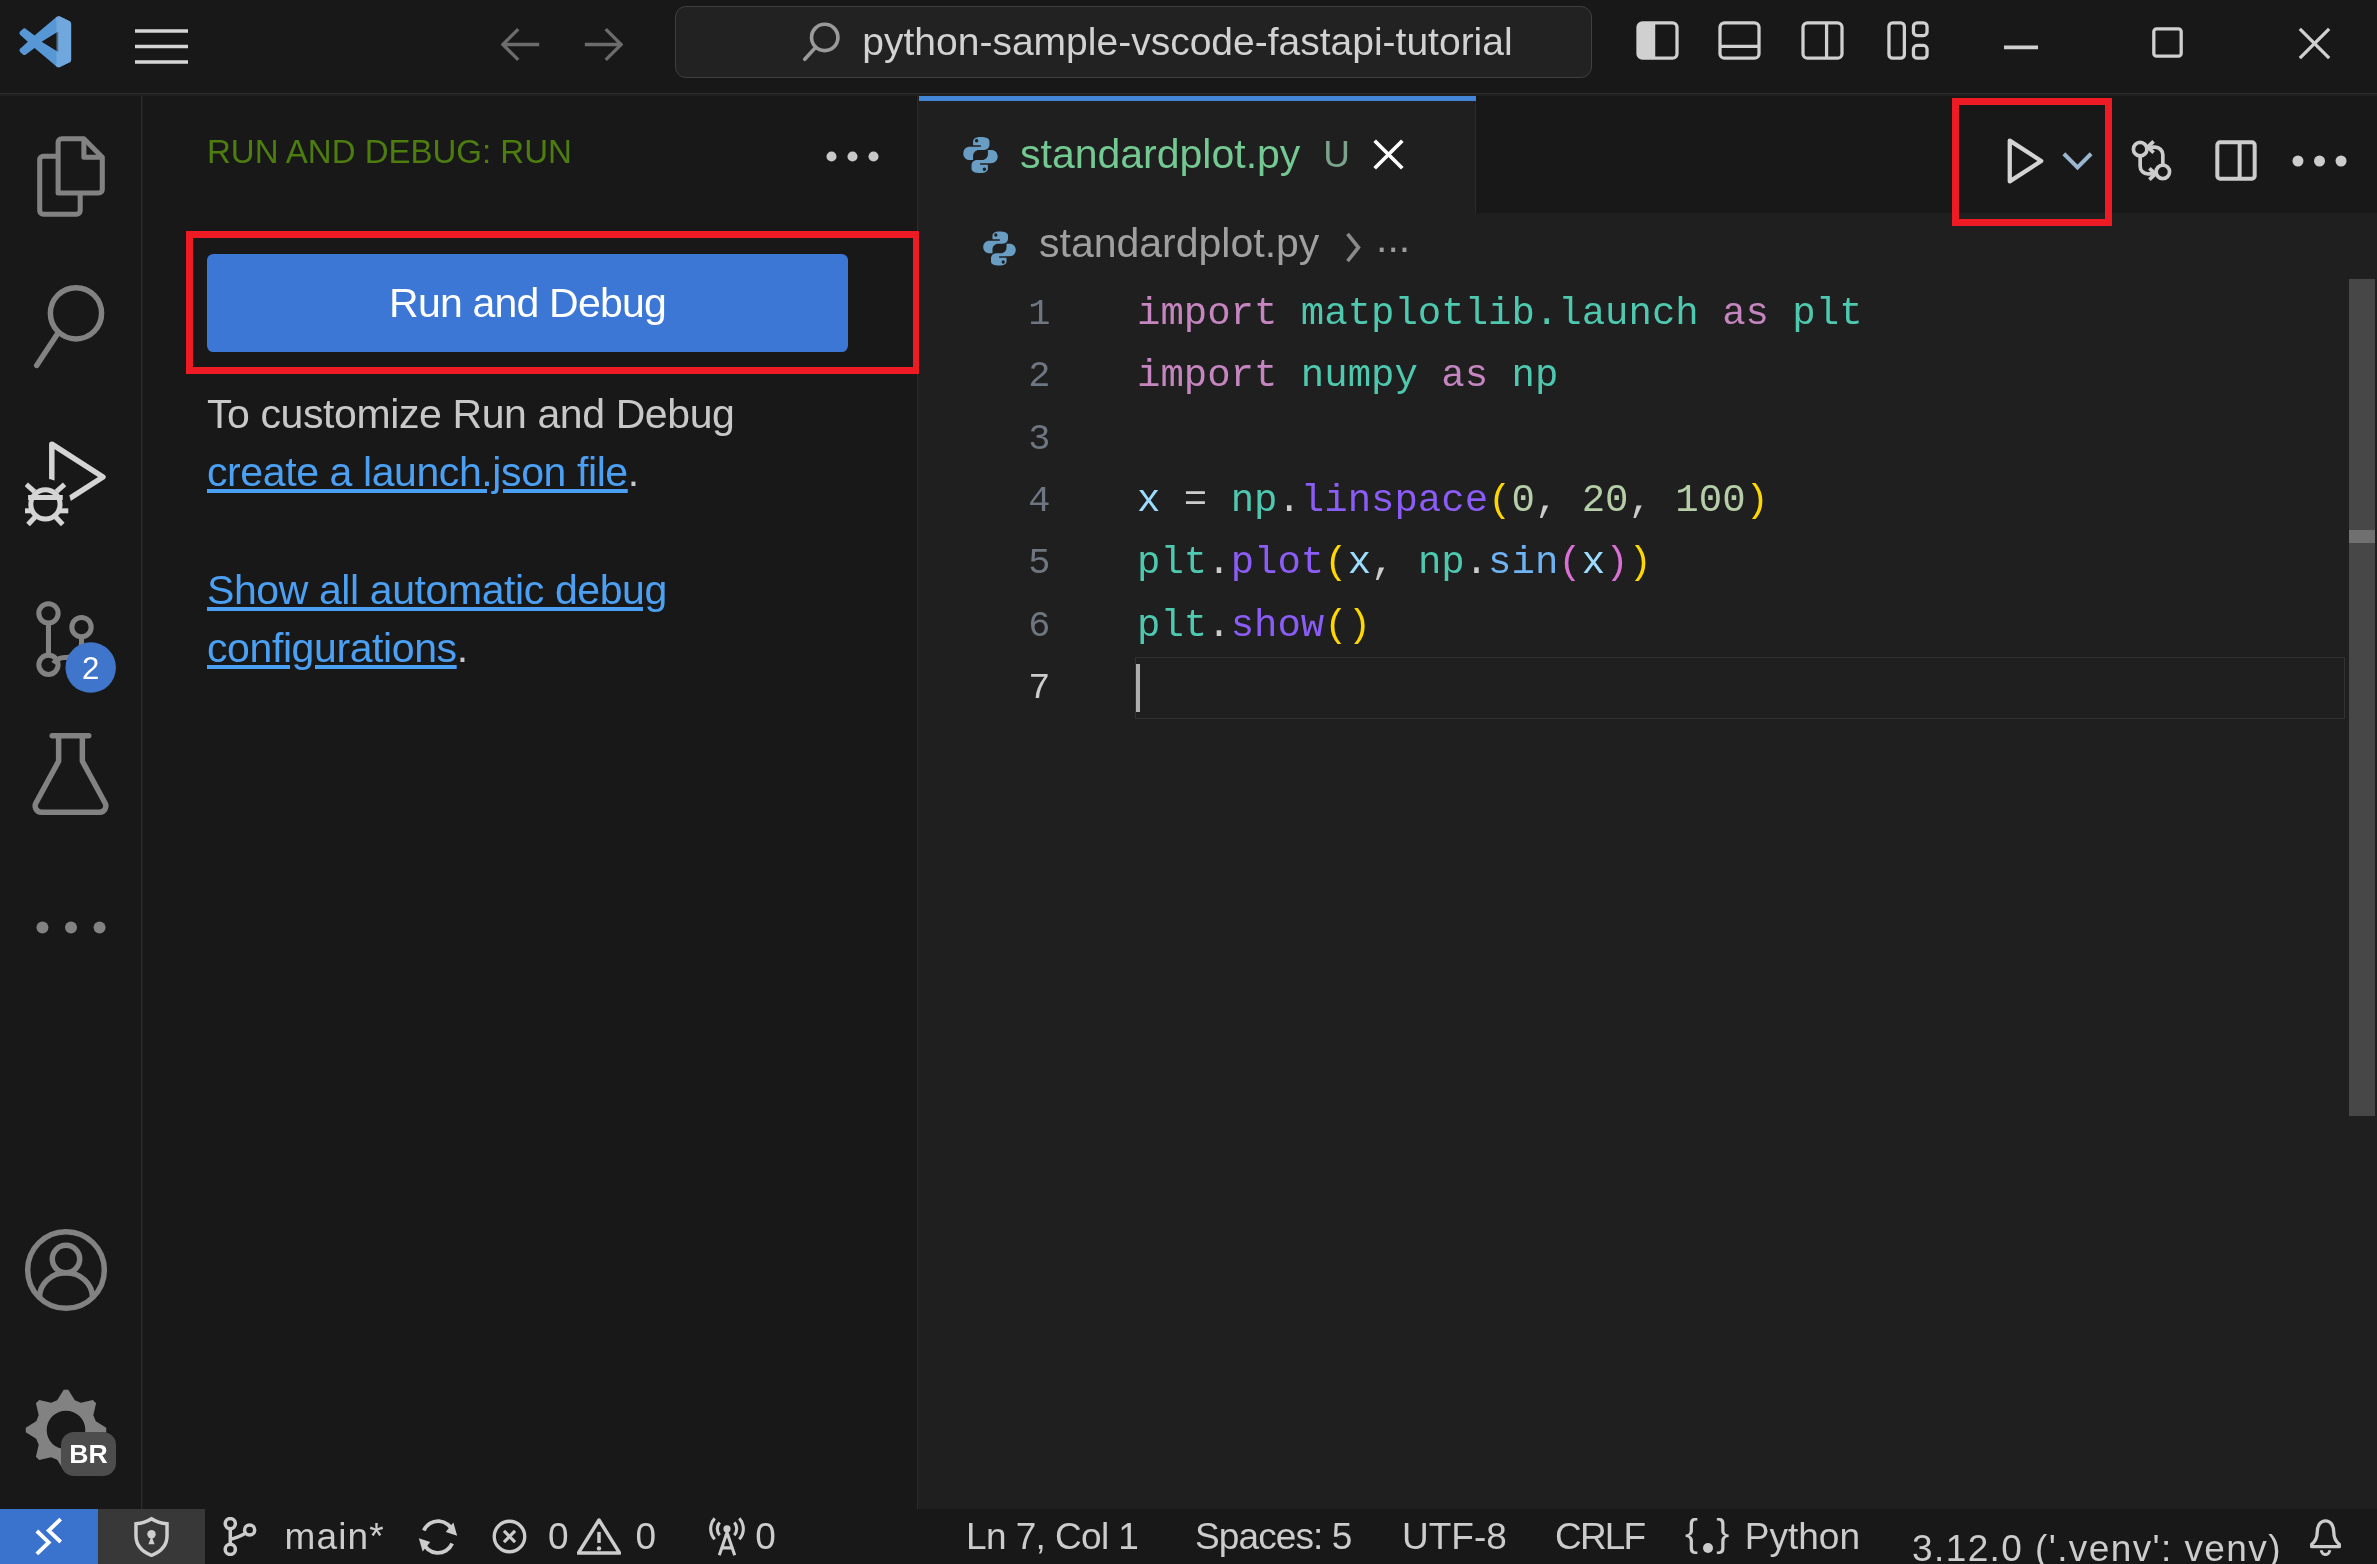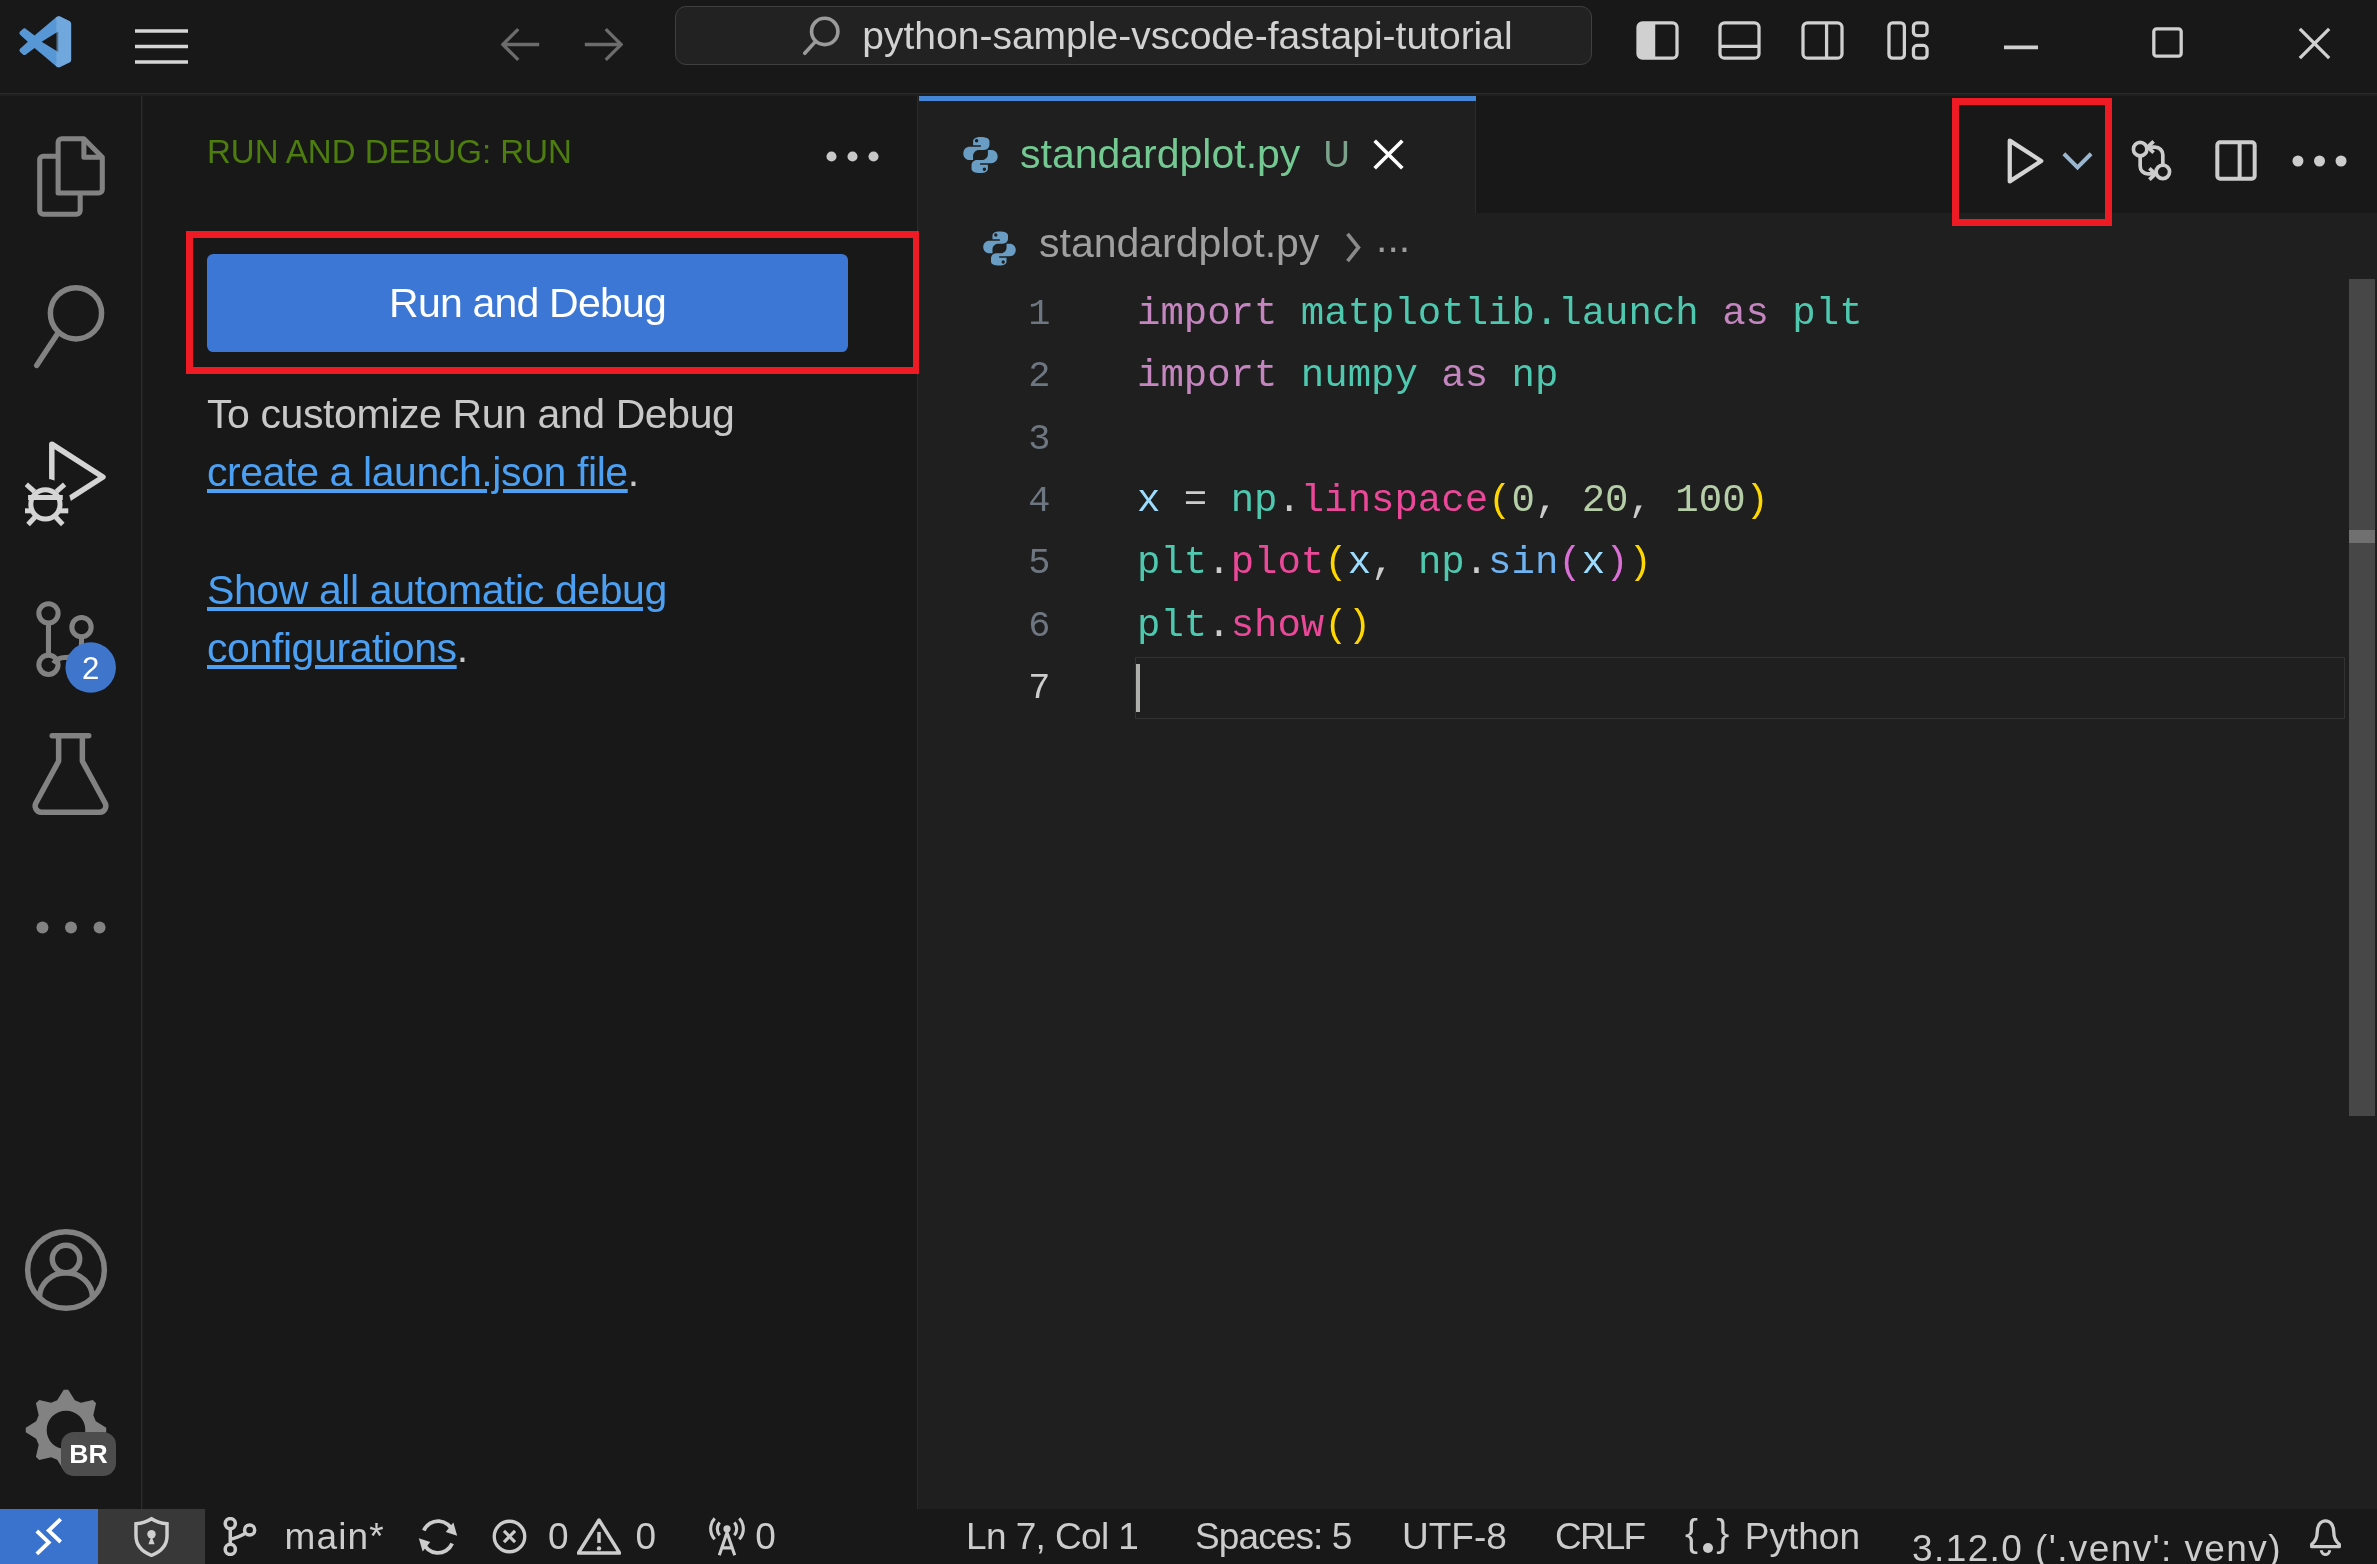--- a/index.html
+++ b/index.html
@@ -4,21 +4,21 @@
 <style>
   * { margin:0; padding:0; box-sizing:border-box; }
   html,body { width:2377px; height:1564px; background:#1f1f1f; overflow:hidden;
     font-family:"Liberation Sans", sans-serif; }
   .abs { position:absolute; }
   #stage { position:relative; width:2377px; height:1564px; }
   svg { display:block; }
 
   
   #titlebar { left:0; top:0; width:2377px; height:94px; background:#181818; border-bottom:1.8px solid #2b2b2b; }
-  #searchbox { left:675px; top:6.4px; width:917px; height:59px; background:#222222;
+  #searchbox { left:675px; top:6.4px; width:917px; height:72px; background:#222222;
     border:1.8px solid #3f3f3f; border-radius:11px; display:flex; align-items:center; justify-content:center;
     color:#d2d2d2; font-size:39px;padding-left:48px; }
 
   
   #activitybar { left:0; top:96px; width:142px; height:1413px; background:#181818; border-right:0.9px solid #2b2b2b; }
   .ab-item { position:absolute; left:0; width:141px; display:flex; justify-content:center; }
 
   
   #sidebar { left:143px; top:96px; width:775px; height:1413px; background:#181818; border-right:0.9px solid #2b2b2b; }
   #sidebar-title { left:64px; top:37px; color:#4d7c0f; font-size:33px; letter-spacing:0px; }
@@ -36,21 +36,21 @@
     display:flex; align-items:center; }
   #tabtop { left:0; top:0; width:557px; height:4.6px; background:#4387d6; }
   #breadcrumbs { left:0; top:117px; width:1459px; height:70px; background:#1f1f1f; color:#a0a0a0; font-size:41px; }
   #codearea { left:0; top:187px; width:1459px; height:1226px; background:#1f1f1f;
     font-family:"Liberation Mono", monospace; font-size:39px; line-height:62px; white-space:pre; }
   .lnum { position:absolute; left:27.5px; width:104px; text-align:right; color:#6e7681;
     font-family:"Liberation Mono", monospace; font-size:37px; line-height:62px; }
   .cline { position:absolute; left:218px; }
   .t  { color:#4ec9b0; }  
   .kw { color:#c586c0; }  
-  .fn { color:#ec4899; }  
+  .fn { color:#8b5cf6; }  
   .v  { color:#9cdcfe; }  
   .fb { color:#6fb3f2; }  
   .n  { color:#b5cea8; }  
   .w  { color:#cccccc; }  
   .b1 { color:#ffd700; }  
   .b2 { color:#da70d6; }  
 
   
   #statusbar { left:0; top:1509px; width:2377px; height:55px; background:#181818; color:#cccccc; font-size:37px; }
   .sb { position:absolute; top:0; height:55px; display:flex; align-items:center; gap:9.2px; }

